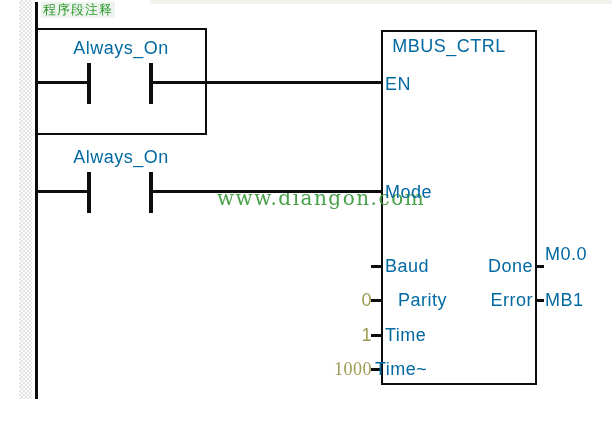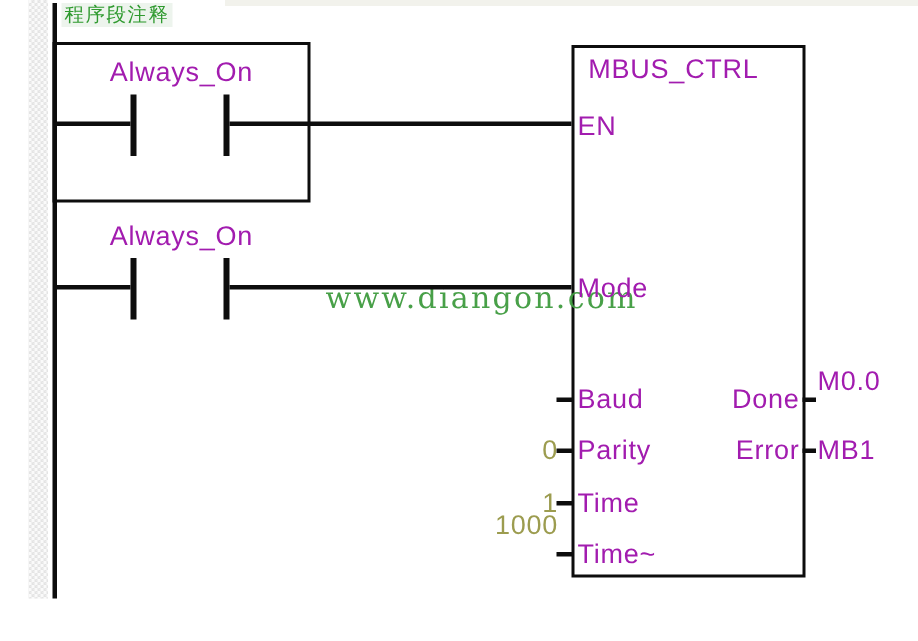--- a/index.html
+++ b/index.html
@@ -2,21 +2,21 @@
 <html><head>
 <meta charset="utf-8">
 <style>
   html,body{margin:0;padding:0;background:#ffffff;}
   #canvas{
     position:relative;width:612px;height:427px;background:#ffffff;overflow:hidden;
     font-family:"Liberation Sans",sans-serif;
   }
   *{box-sizing:border-box;}
   .lbl{
-    position:absolute;font-size:18px;line-height:20px;color:#a21caf;
+    position:absolute;font-size:18px;line-height:20px;color:#0369a1;
     white-space:nowrap;letter-spacing:0.5px;
   }
   .wire{position:absolute;height:3px;background:#0d0d0d;}
   .vbar{position:absolute;width:4px;background:#0d0d0d;}
   .tick{position:absolute;height:3px;background:#0d0d0d;}
   .val{color:#9c9c4f;text-align:right;}
   .pin-right{text-align:right;}
   #toolbar-edge{position:absolute;left:150px;top:0;width:462px;height:4px;background:#f2f2ec;}
   #gutter{
     position:absolute;left:19px;top:0;width:13px;height:399px;background-color:#fafafa;
@@ -78,30 +78,30 @@
   </div>
 
   <div id="watermark">www.diangon.com</div>
 
   <div id="mbus-block"></div>
   <div class="lbl z3" id="block-title">MBUS_CTRL</div>
 
   <div class="lbl z3" style="left:385px;top:74px;text-align:center;">EN</div>
   <div class="lbl z3" style="left:385px;top:182px;">Mode</div>
   <div class="lbl z3" style="left:385px;top:256px;">Baud</div>
-  <div class="lbl z3" style="left:385px;top:290px;">Parity</div>
+  <div class="lbl z3" style="left:398px;top:290px;">Parity</div>
   <div class="lbl z3" style="left:385px;top:325px;">Time</div>
-  <div class="lbl z3" style="left:385px;top:359px;text-align:right;">Time~</div>
+  <div class="lbl z3" style="left:375px;top:359px;text-align:right;">Time~</div>
 
   <div class="lbl pin-right z3" style="left:381px;top:290px;width:152px;">Error</div>
   <div class="lbl pin-right z3" style="left:381px;top:256px;width:152px;">Done</div>
 
   <div class="lbl val" style="left:280px;top:290px;width:92px;">0</div>
   <div class="lbl val" style="left:280px;top:325px;width:92px;">1</div>
-  <div class="lbl val" style="left:280px;top:340px;width:92px;">1000</div>
+  <div class="lbl val" style="left:280px;top:359px;width:92px;font-family:Liberation Serif, serif;">1000</div>
 
   <div class="tick" style="left:371px;top:265px;width:11px;"></div>
   <div class="tick" style="left:371px;top:299px;width:11px;"></div>
   <div class="tick" style="left:371px;top:334px;width:11px;"></div>
   <div class="tick" style="left:371px;top:368px;width:11px;"></div>
 
   <div class="tick" style="left:535px;top:265px;width:9px;"></div>
   <div class="tick" style="left:535px;top:299px;width:9px;"></div>
   <div class="lbl" style="left:545px;top:244px;">M0.0</div>
   <div class="lbl" style="left:545px;top:290px;">MB1</div>

